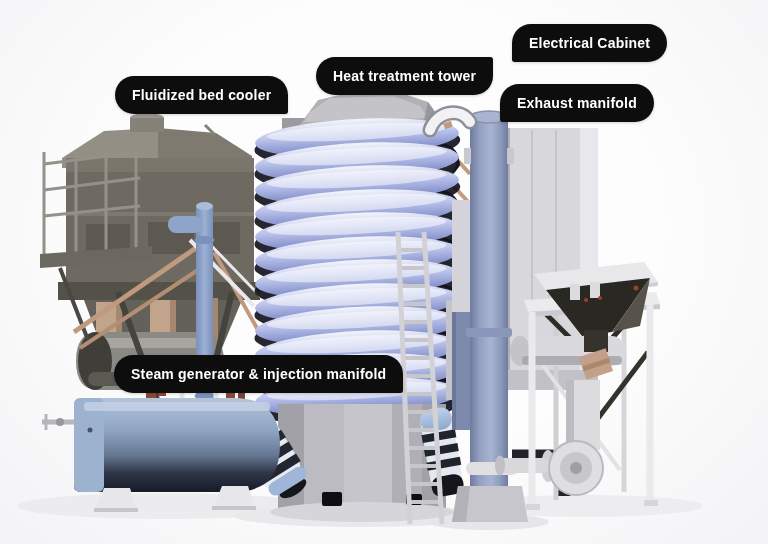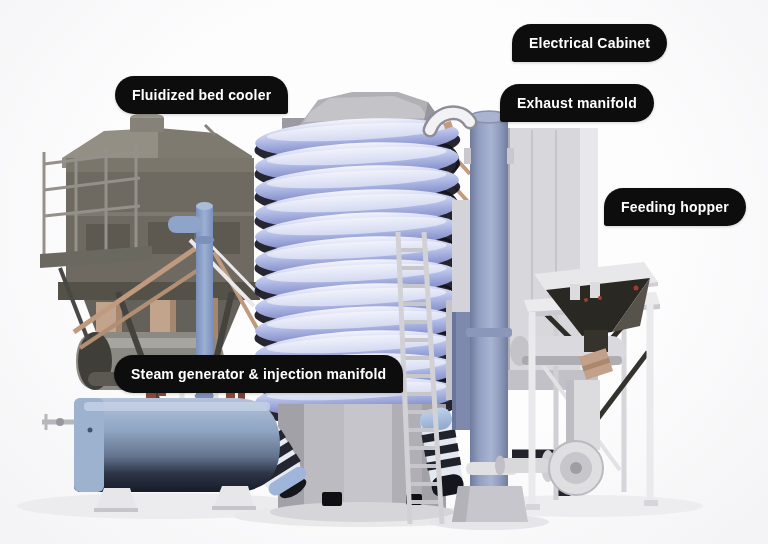--- a/index.html
+++ b/index.html
@@ -369,17 +369,17 @@
     <circle cx="576" cy="468" r="16" fill="#c6c6cb"></circle>
     <circle cx="576" cy="468" r="6" fill="#9e9ea5"></circle>
     <line x1="532" y1="312" x2="532" y2="508" stroke="#eaeaed" stroke-width="7"></line>
     <line x1="650" y1="304" x2="650" y2="504" stroke="#eaeaed" stroke-width="7"></line>
     <rect x="526" y="504" width="14" height="6" fill="#d6d6da"></rect>
     <rect x="644" y="500" width="14" height="6" fill="#d6d6da"></rect>
   </g>
 </svg>
 
   <div class="lbl tail-br" style="left: 115px; top: 76px; background: rgb(13, 13, 13); color: rgb(255, 255, 255);">Fluidized bed cooler</div>
+  <div class="lbl tail-tr" style="left: 316px; top: 57px; background: rgb(13, 13, 13); color: rgb(255, 255, 255);">Heat treatment tower</div>
   <div class="lbl tail-bl" style="left: 512px; top: 24px; background: rgb(13, 13, 13); color: rgb(255, 255, 255);">Electrical Cabinet</div>
   <div class="lbl tail-bl" style="left: 500px; top: 84px; background: rgb(13, 13, 13); color: rgb(255, 255, 255);">Exhaust manifold</div>
-  <div class="lbl tail-bl" style="left: 604px; top: 188px; background: rgb(13, 13, 13); color: rgb(255, 255, 255);">Feeding hopper</div>
   <div class="lbl tail-br" style="left: 114px; top: 355px; background: rgb(13, 13, 13); color: rgb(255, 255, 255);">Steam generator &amp; injection manifold</div>
 </div>
 
 </body></html>

